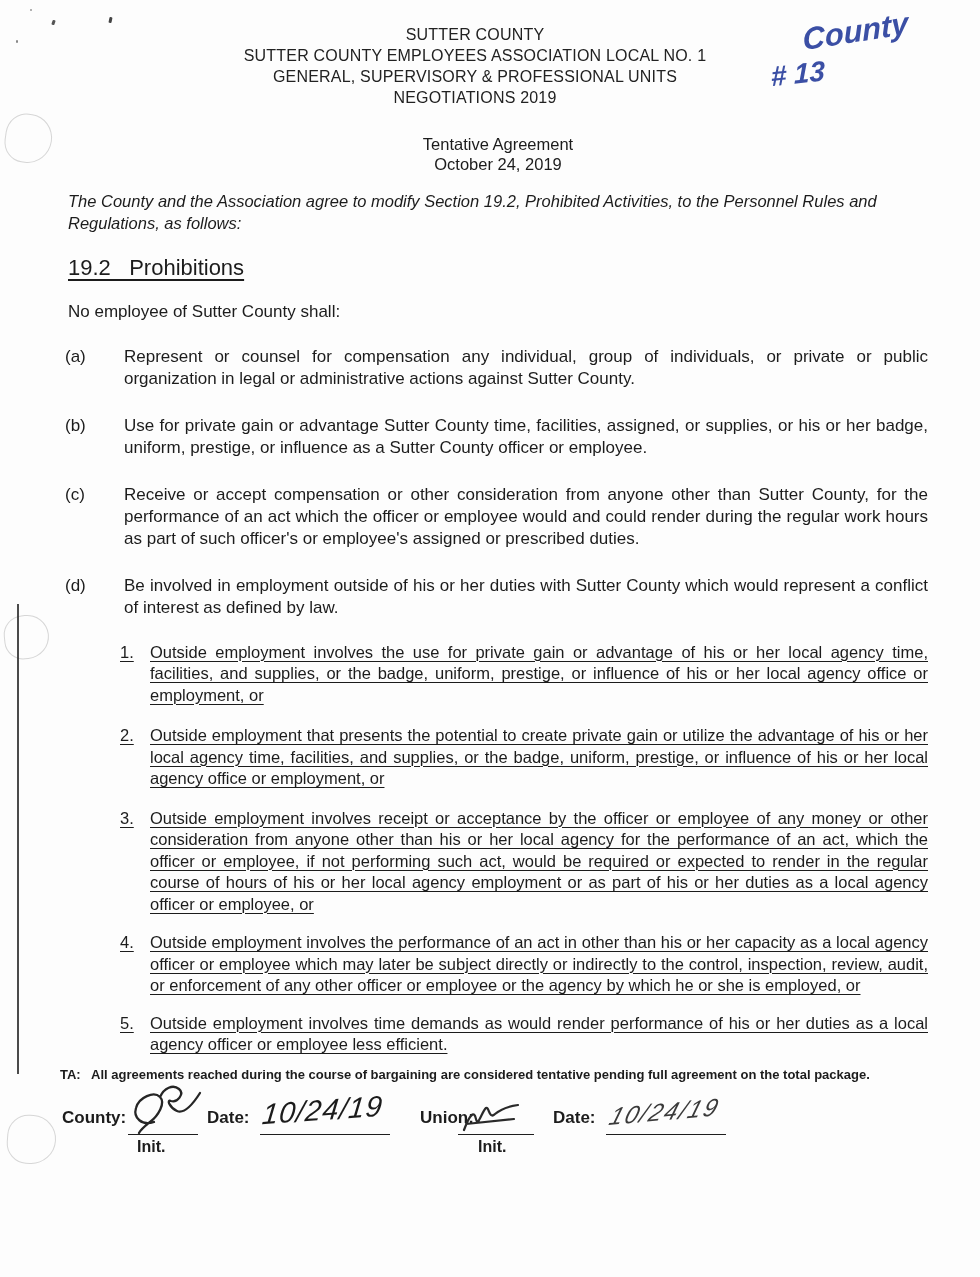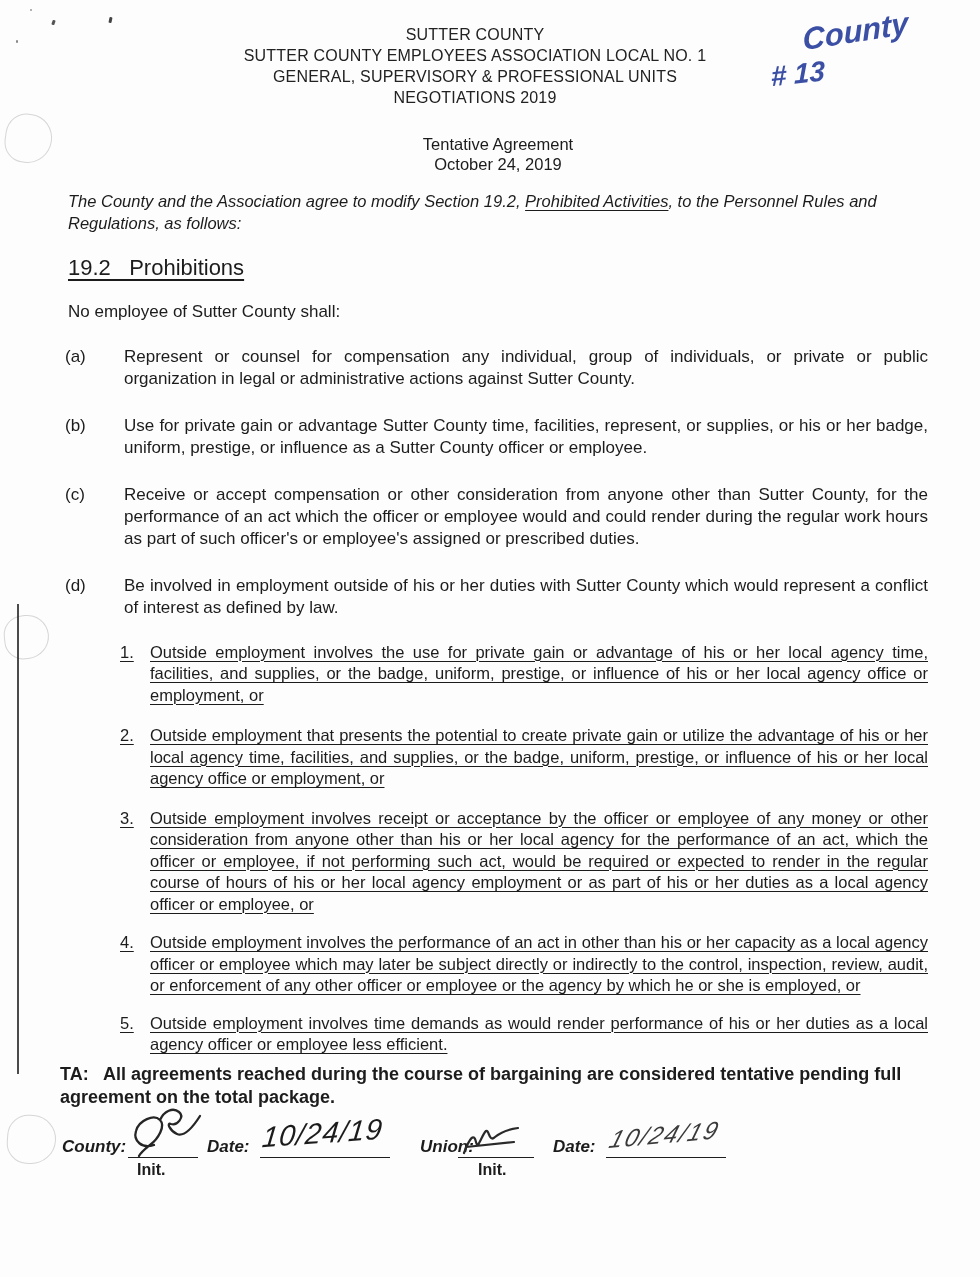--- a/index.html
+++ b/index.html
@@ -30,34 +30,34 @@
   .titleblock{margin:26px 0 16px 16px;text-align:center;font-weight:normal;font-size:16.5px;line-height:20px;}
   .anno{
     position:absolute;top:16px;right:70px;color:#3b4fa5;
     font-style:italic;font-weight:bold;transform:rotate(-9deg) skewX(-6deg);
     line-height:1;
   }
   .anno-l1{font-size:31px;}
   .anno-l2{font-size:28px;margin:6px 0 0 -34px;transform:rotate(3deg);}
   
   .intro{margin:13px 55px 0 68px;font-style:italic;font-size:16.5px;line-height:22px;}
-  .intro .u{text-decoration:underline;text-underline-offset:3px;text-align:center;}
+  .intro .u{text-underline-offset:3px;text-align:center;}
   .secheading{margin:21px 0 0 68px;font-size:22px;text-decoration:underline;text-underline-offset:4px;white-space:pre-wrap;}
   .lead{margin:21px 2px 0 68px;font-size:17px;}
   .litem{position:relative;margin:24px 52px 0 65px;font-size:17px;line-height:22.4px;}
   .litem .llabel{position:absolute;left:0;top:0;}
   .litem .ltext{margin-left:59px;text-align:justify;}
   .sitem{position:relative;margin:20px 52px 0 120px;font-size:16.5px;line-height:21.5px;}
   .sitem .snum{position:absolute;left:0;top:0;text-decoration:underline;text-underline-offset:3px;text-decoration-thickness:1.4px;}
   .sitem .stext{margin-left:30px;text-align:justify;text-decoration:underline;text-underline-offset:3px;text-decoration-thickness:1.4px;}
   .m1{margin-top:22px;} .m2{margin-top:19px;} .m3{margin-top:18px;} .m4{margin-top:17px;} .m5{margin-top:16px;}
-  .tanote{margin:7px 60px 0 60px;font-weight:bold;font-size:18px;line-height:23px;white-space:pre-wrap;}
+  .tanote{margin:7px 60px 0 60px;font-weight:bold;font-size:13px;line-height:23px;white-space:pre-wrap;}
   
   .sig{position:relative;height:64px;margin-top:10px;font-size:17px;}
-  .sig .lbl{position:absolute;font-weight:bold;top:18px;font-style:italic;}
+  .sig .lbl{position:absolute;font-weight:bold;top:12px;}
   .sig .line{position:absolute;top:38px;border-bottom:1.7px solid #1e1e1e;}
   .sig .init-cap{position:absolute;top:42px;font-weight:bold;font-size:16px;}
   .hw{position:absolute;font-style:italic;letter-spacing:1px;color:#1b1b1b;}
   .hw-date1{left:262px;top:-2px;font-size:29px;transform:rotate(-4deg) skewX(-10deg);}
   .hw-date2{left:610px;top:2px;font-size:24px;color:#3a3a3a;transform:rotate(-5deg) skewX(-22deg);letter-spacing:2px;}
   .init-svg{position:absolute;}
 </style>
 </head>
 <body>
 
@@ -94,21 +94,21 @@
   <div class="secheading">19.2   Prohibitions</div>
 
   <div class="lead">No employee of Sutter County shall:</div>
 
   <div class="litem">
     <span class="llabel">(a)</span>
     <div class="ltext">Represent or counsel for compensation any individual, group of individuals, or private or public organization in legal or administrative actions against Sutter County.</div>
   </div>
   <div class="litem">
     <span class="llabel">(b)</span>
-    <div class="ltext">Use for private gain or advantage Sutter County time, facilities, represent, or supplies, or his or her badge, uniform, prestige, or influence as a Sutter County officer or employee.</div>
+    <div class="ltext">Use for private gain or advantage Sutter County time, facilities, assigned, or supplies, or his or her badge, uniform, prestige, or influence as a Sutter County officer or employee.</div>
   </div>
   <div class="litem">
     <span class="llabel">(c)</span>
     <div class="ltext">Receive or accept compensation or other consideration from anyone other than Sutter County, for the performance of an act which the officer or employee would and could render during the regular work hours as part of such officer's or employee's assigned or prescribed duties.</div>
   </div>
   <div class="litem">
     <span class="llabel">(d)</span>
     <div class="ltext">Be involved in employment outside of his or her duties with Sutter County which would represent a conflict of interest as defined by law.</div>
   </div>
 

